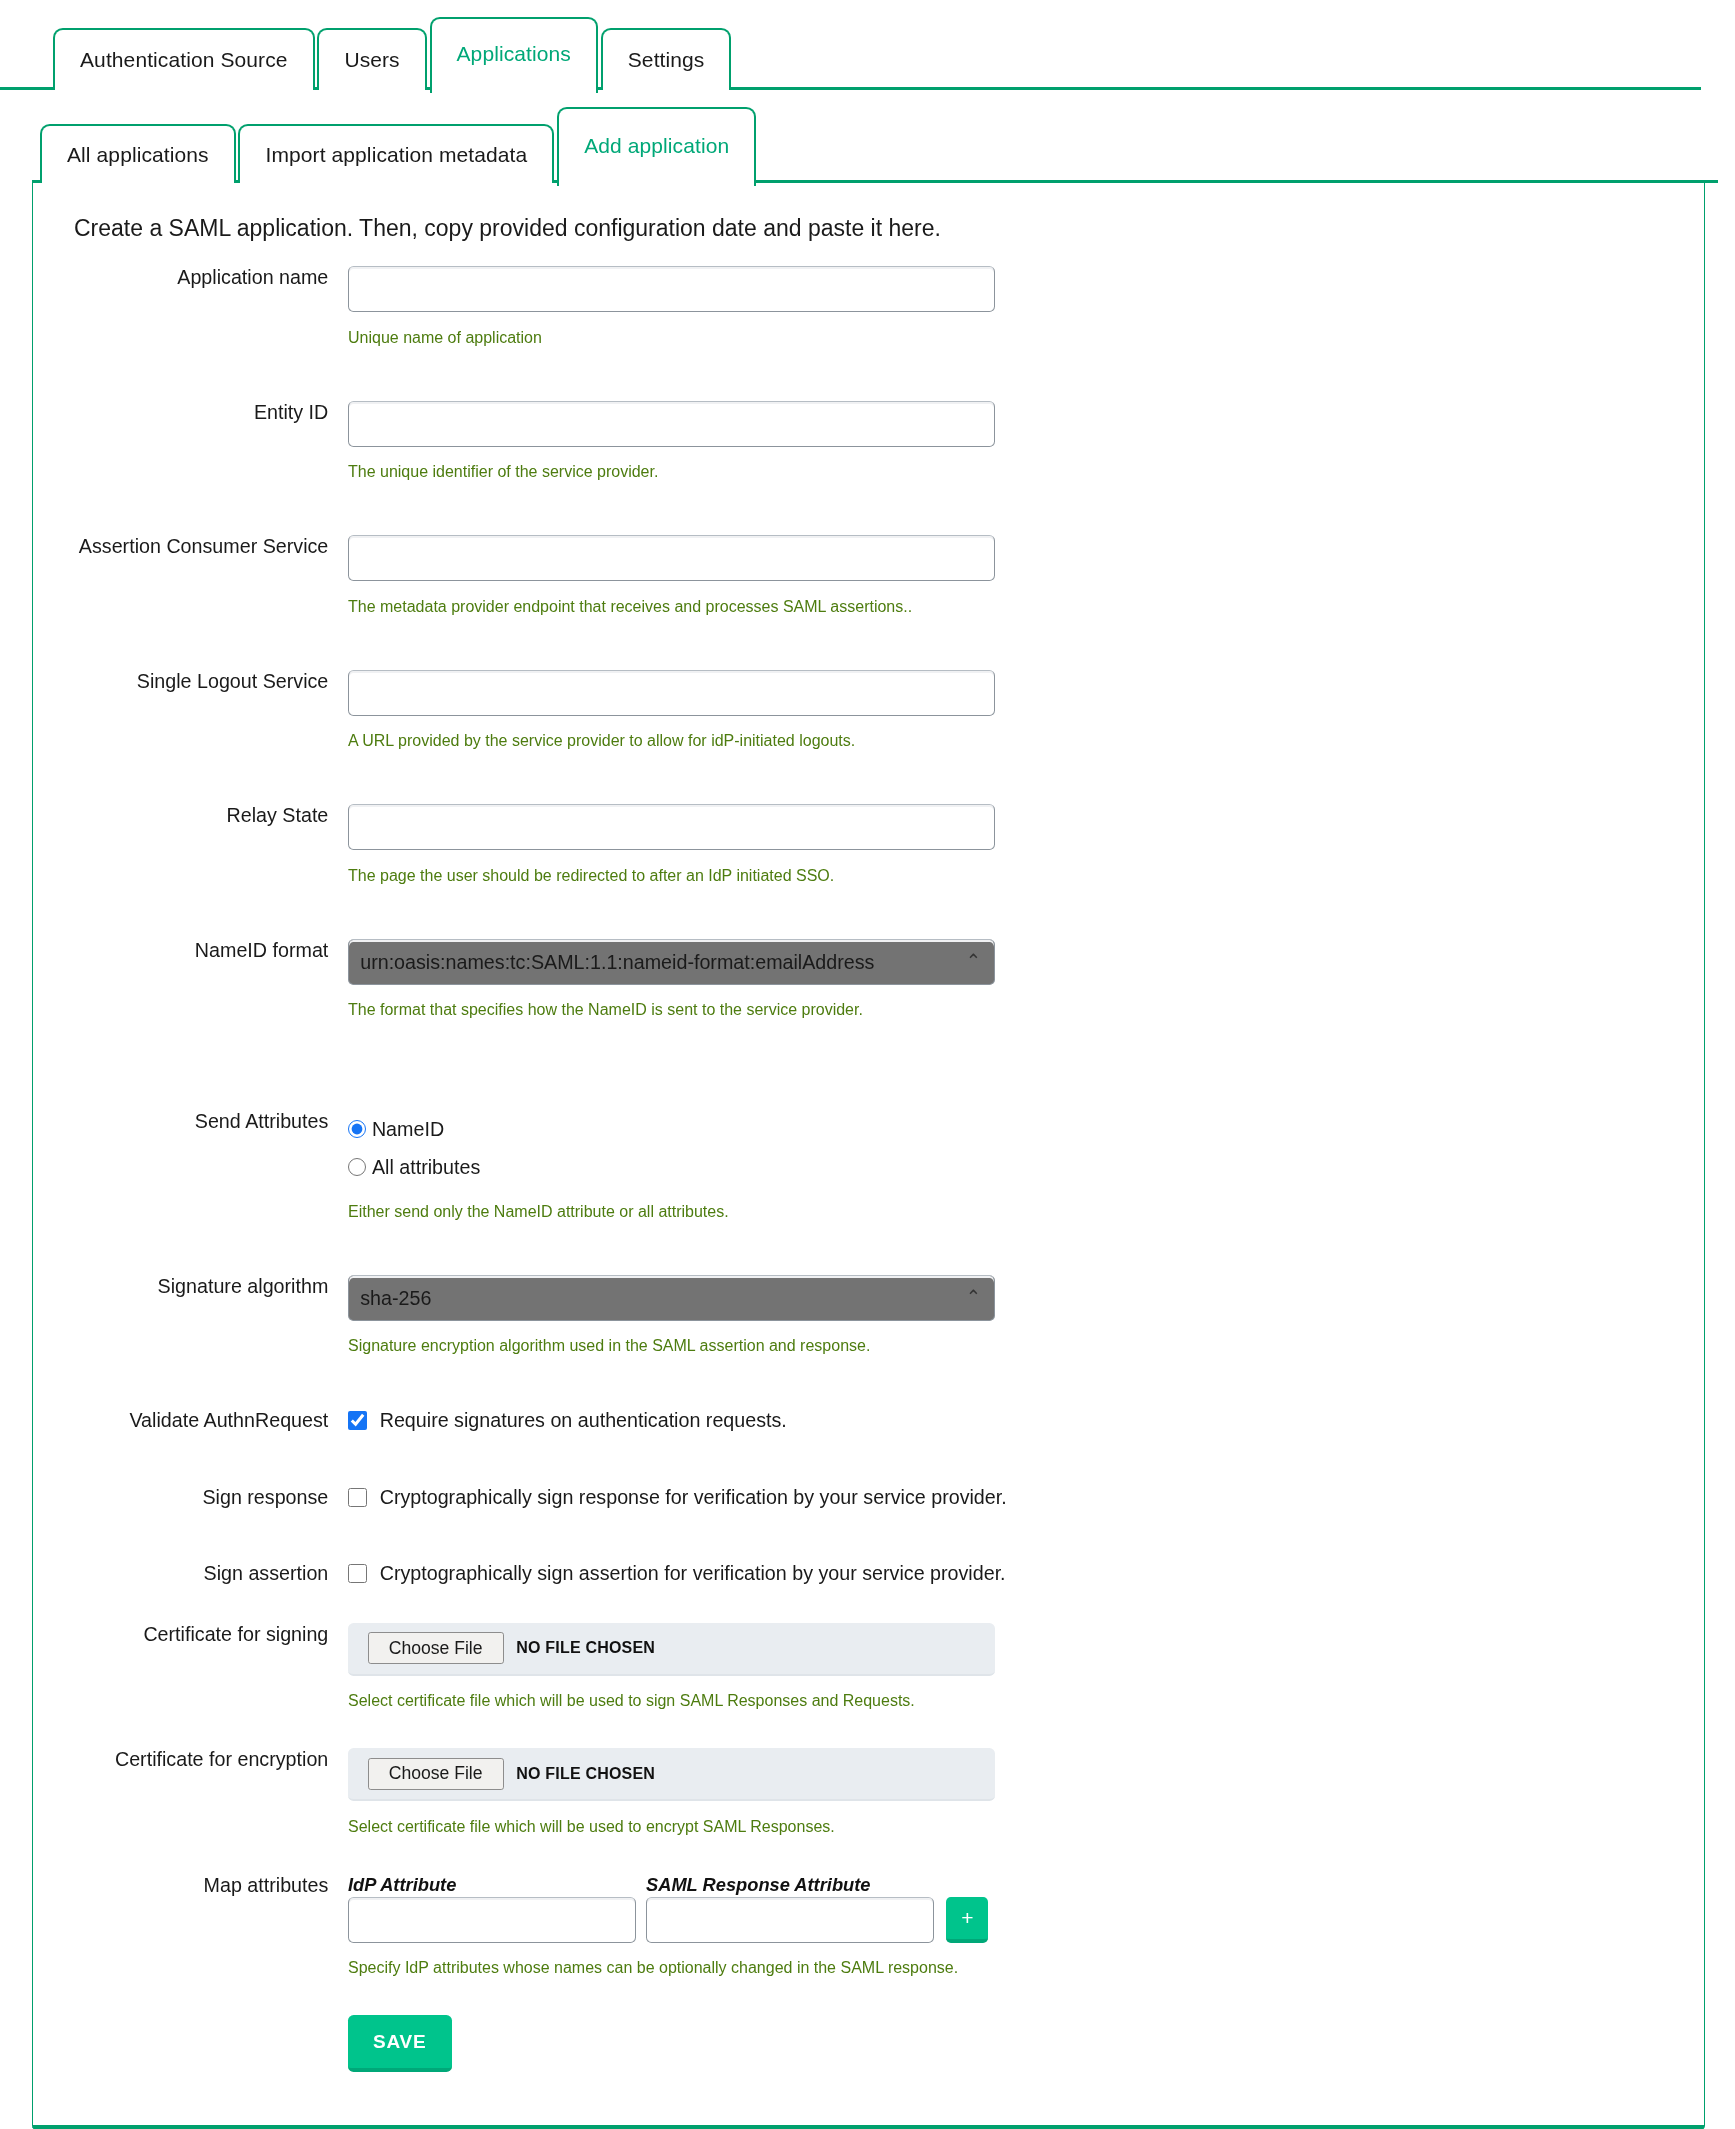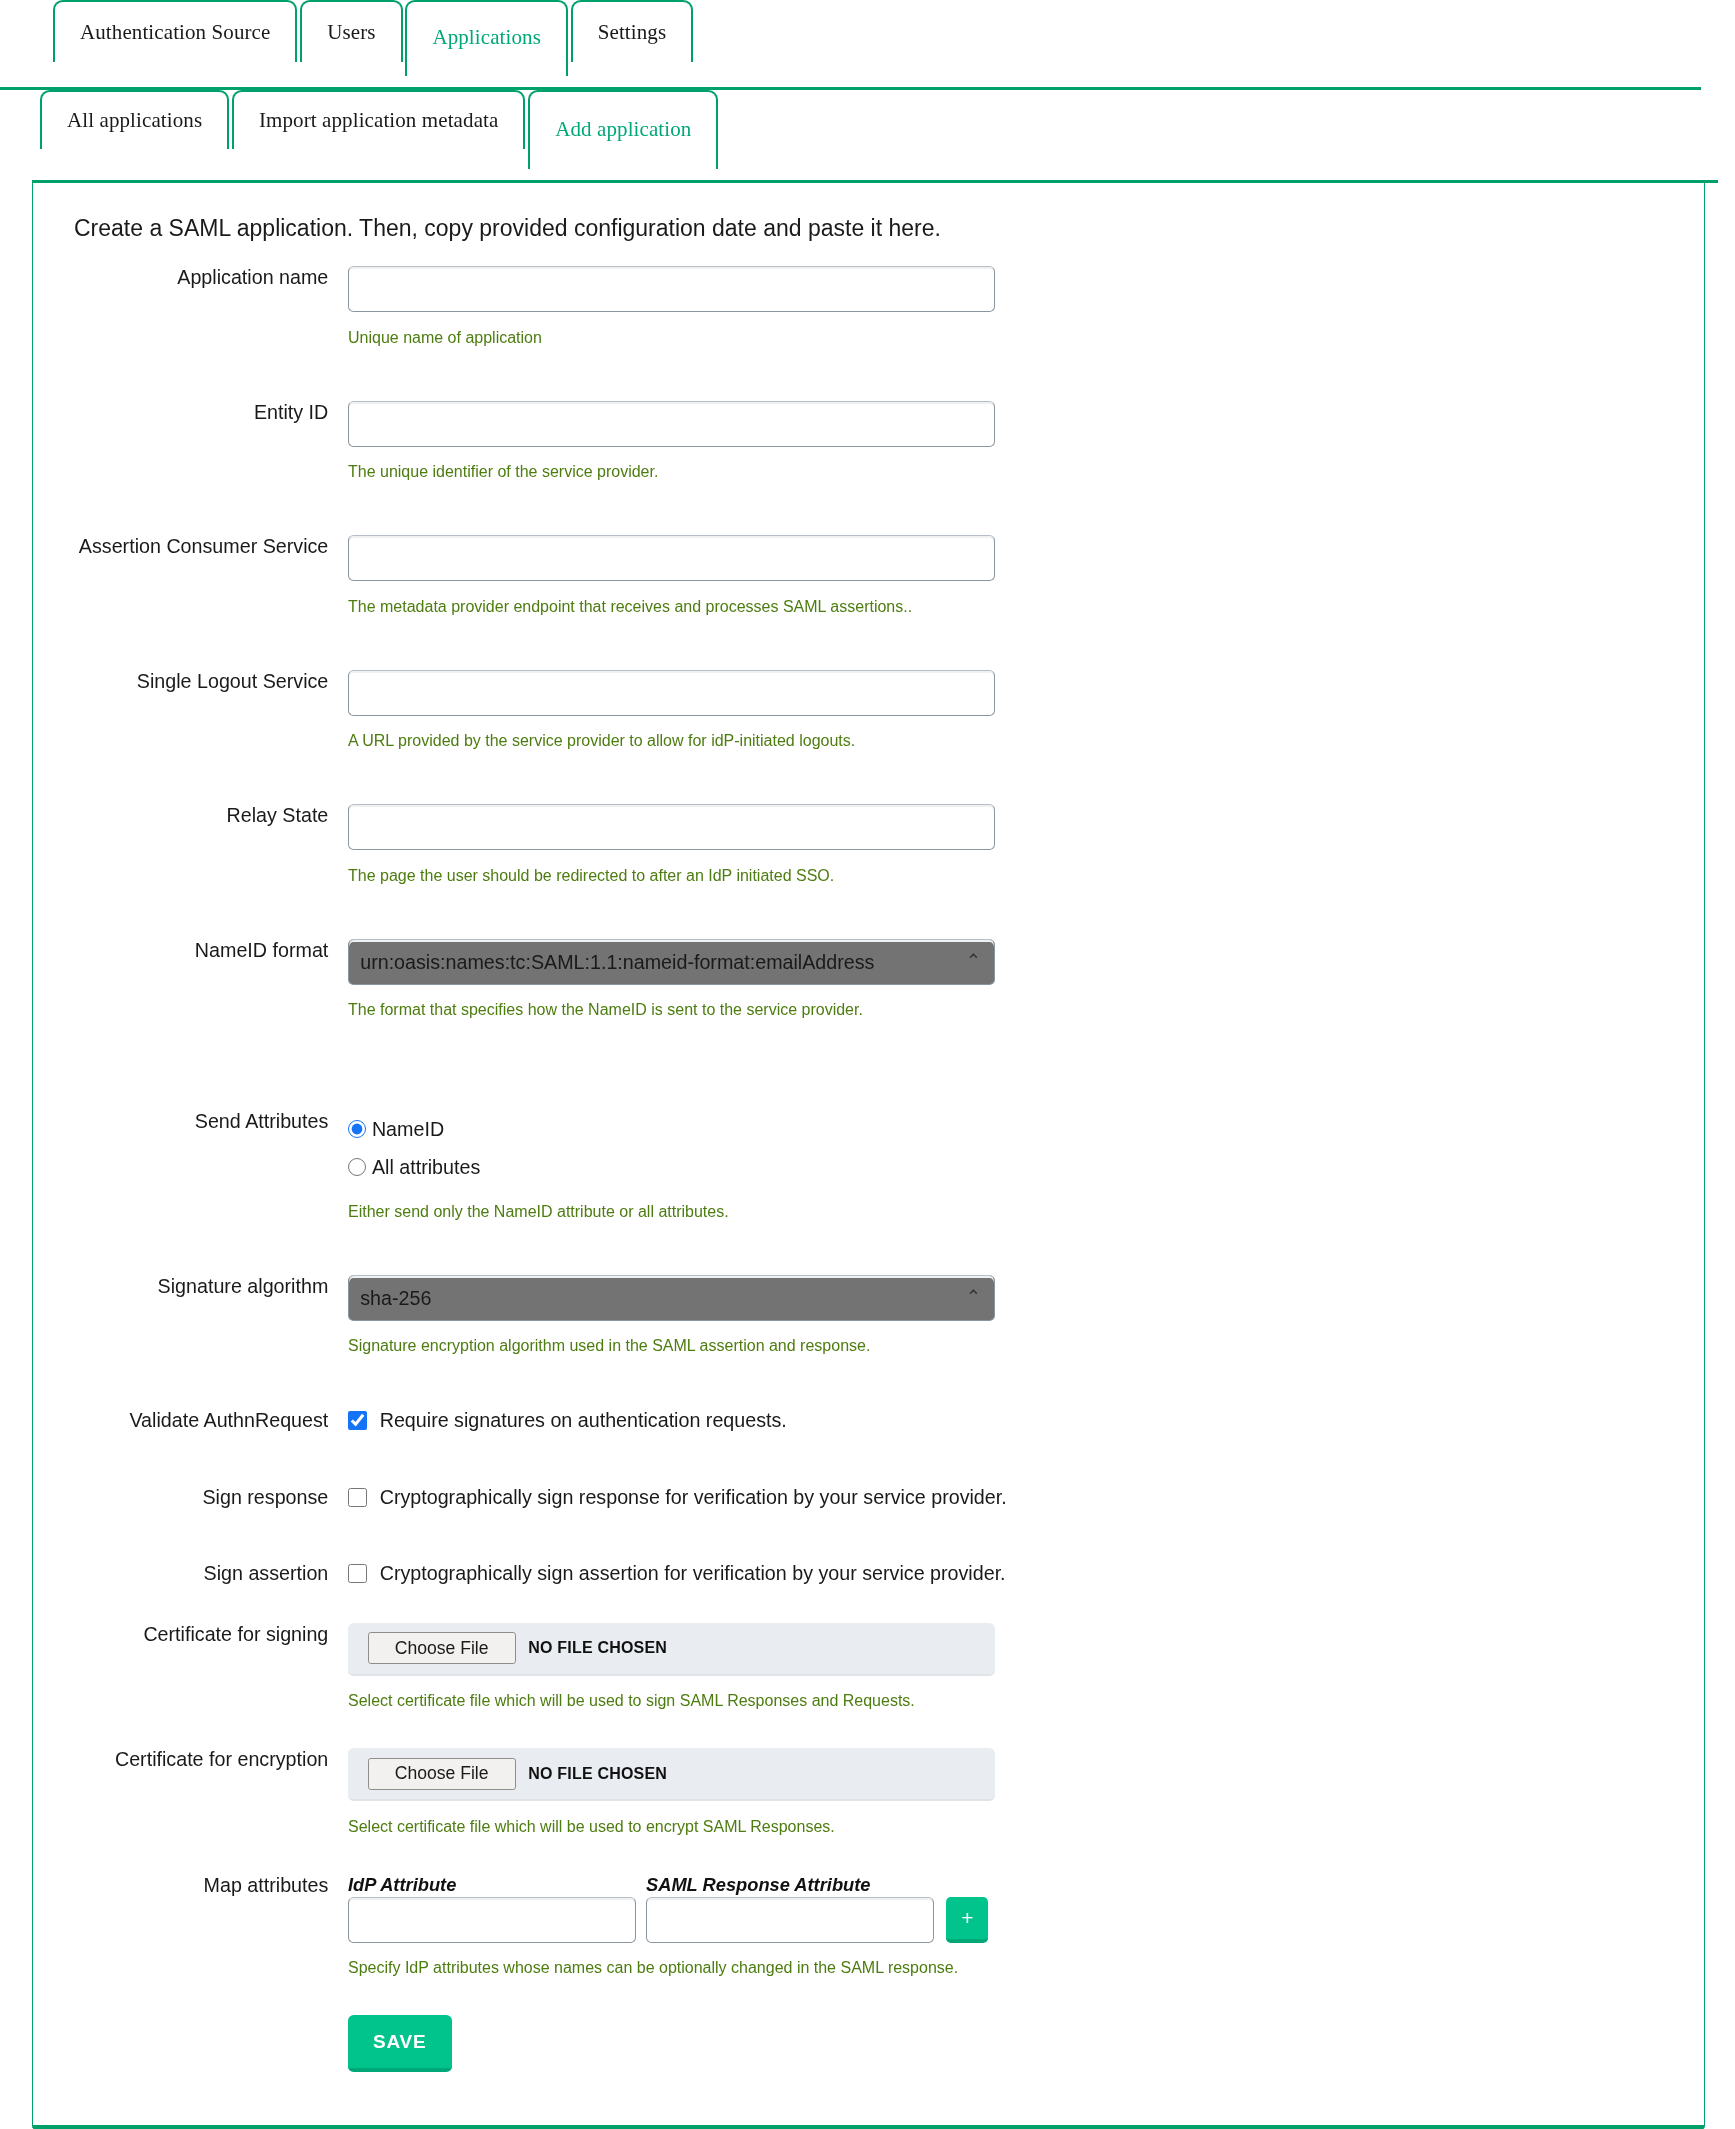--- a/index.html
+++ b/index.html
@@ -12,22 +12,22 @@
     height: 2129px;
     font-family: "Liberation Sans", sans-serif;
     color: #1a1a1a;
     overflow: hidden;
   }
 
   
   .tabstrip {
     position: relative;
     display: flex;
+    align-items: flex-end;
     padding-left: 53px;
-    font-family: Liberation Serif, serif;
   }
   .tabstrip-outer { height: 90px; }
   .tabstrip-outer::after {
     content: "";
     position: absolute;
     left: 0; bottom: 0;
     width: 1701px;
     height: 2.8px;
     background: #00a06d;
   }
@@ -190,21 +190,21 @@
     padding-left: 19.7px;
   }
   .choosefile {
     height: 32px;
     background: #f2f1ef;
     border: 1.4px solid #8d8d8d;
     border-radius: 2.8px;
     font-size: 17.6px;
     font-family: "Liberation Sans", sans-serif;
     color: #1a1a1a;
-    padding: 0 26px;
+    padding: 0 20px;
     cursor: pointer;
     line-height: 1;
   }
   .nofile {
     font-size: 16px;
     font-weight: bold;
     letter-spacing: 0.2px;
     color: #111;
     margin-left: 12.7px;
   }

